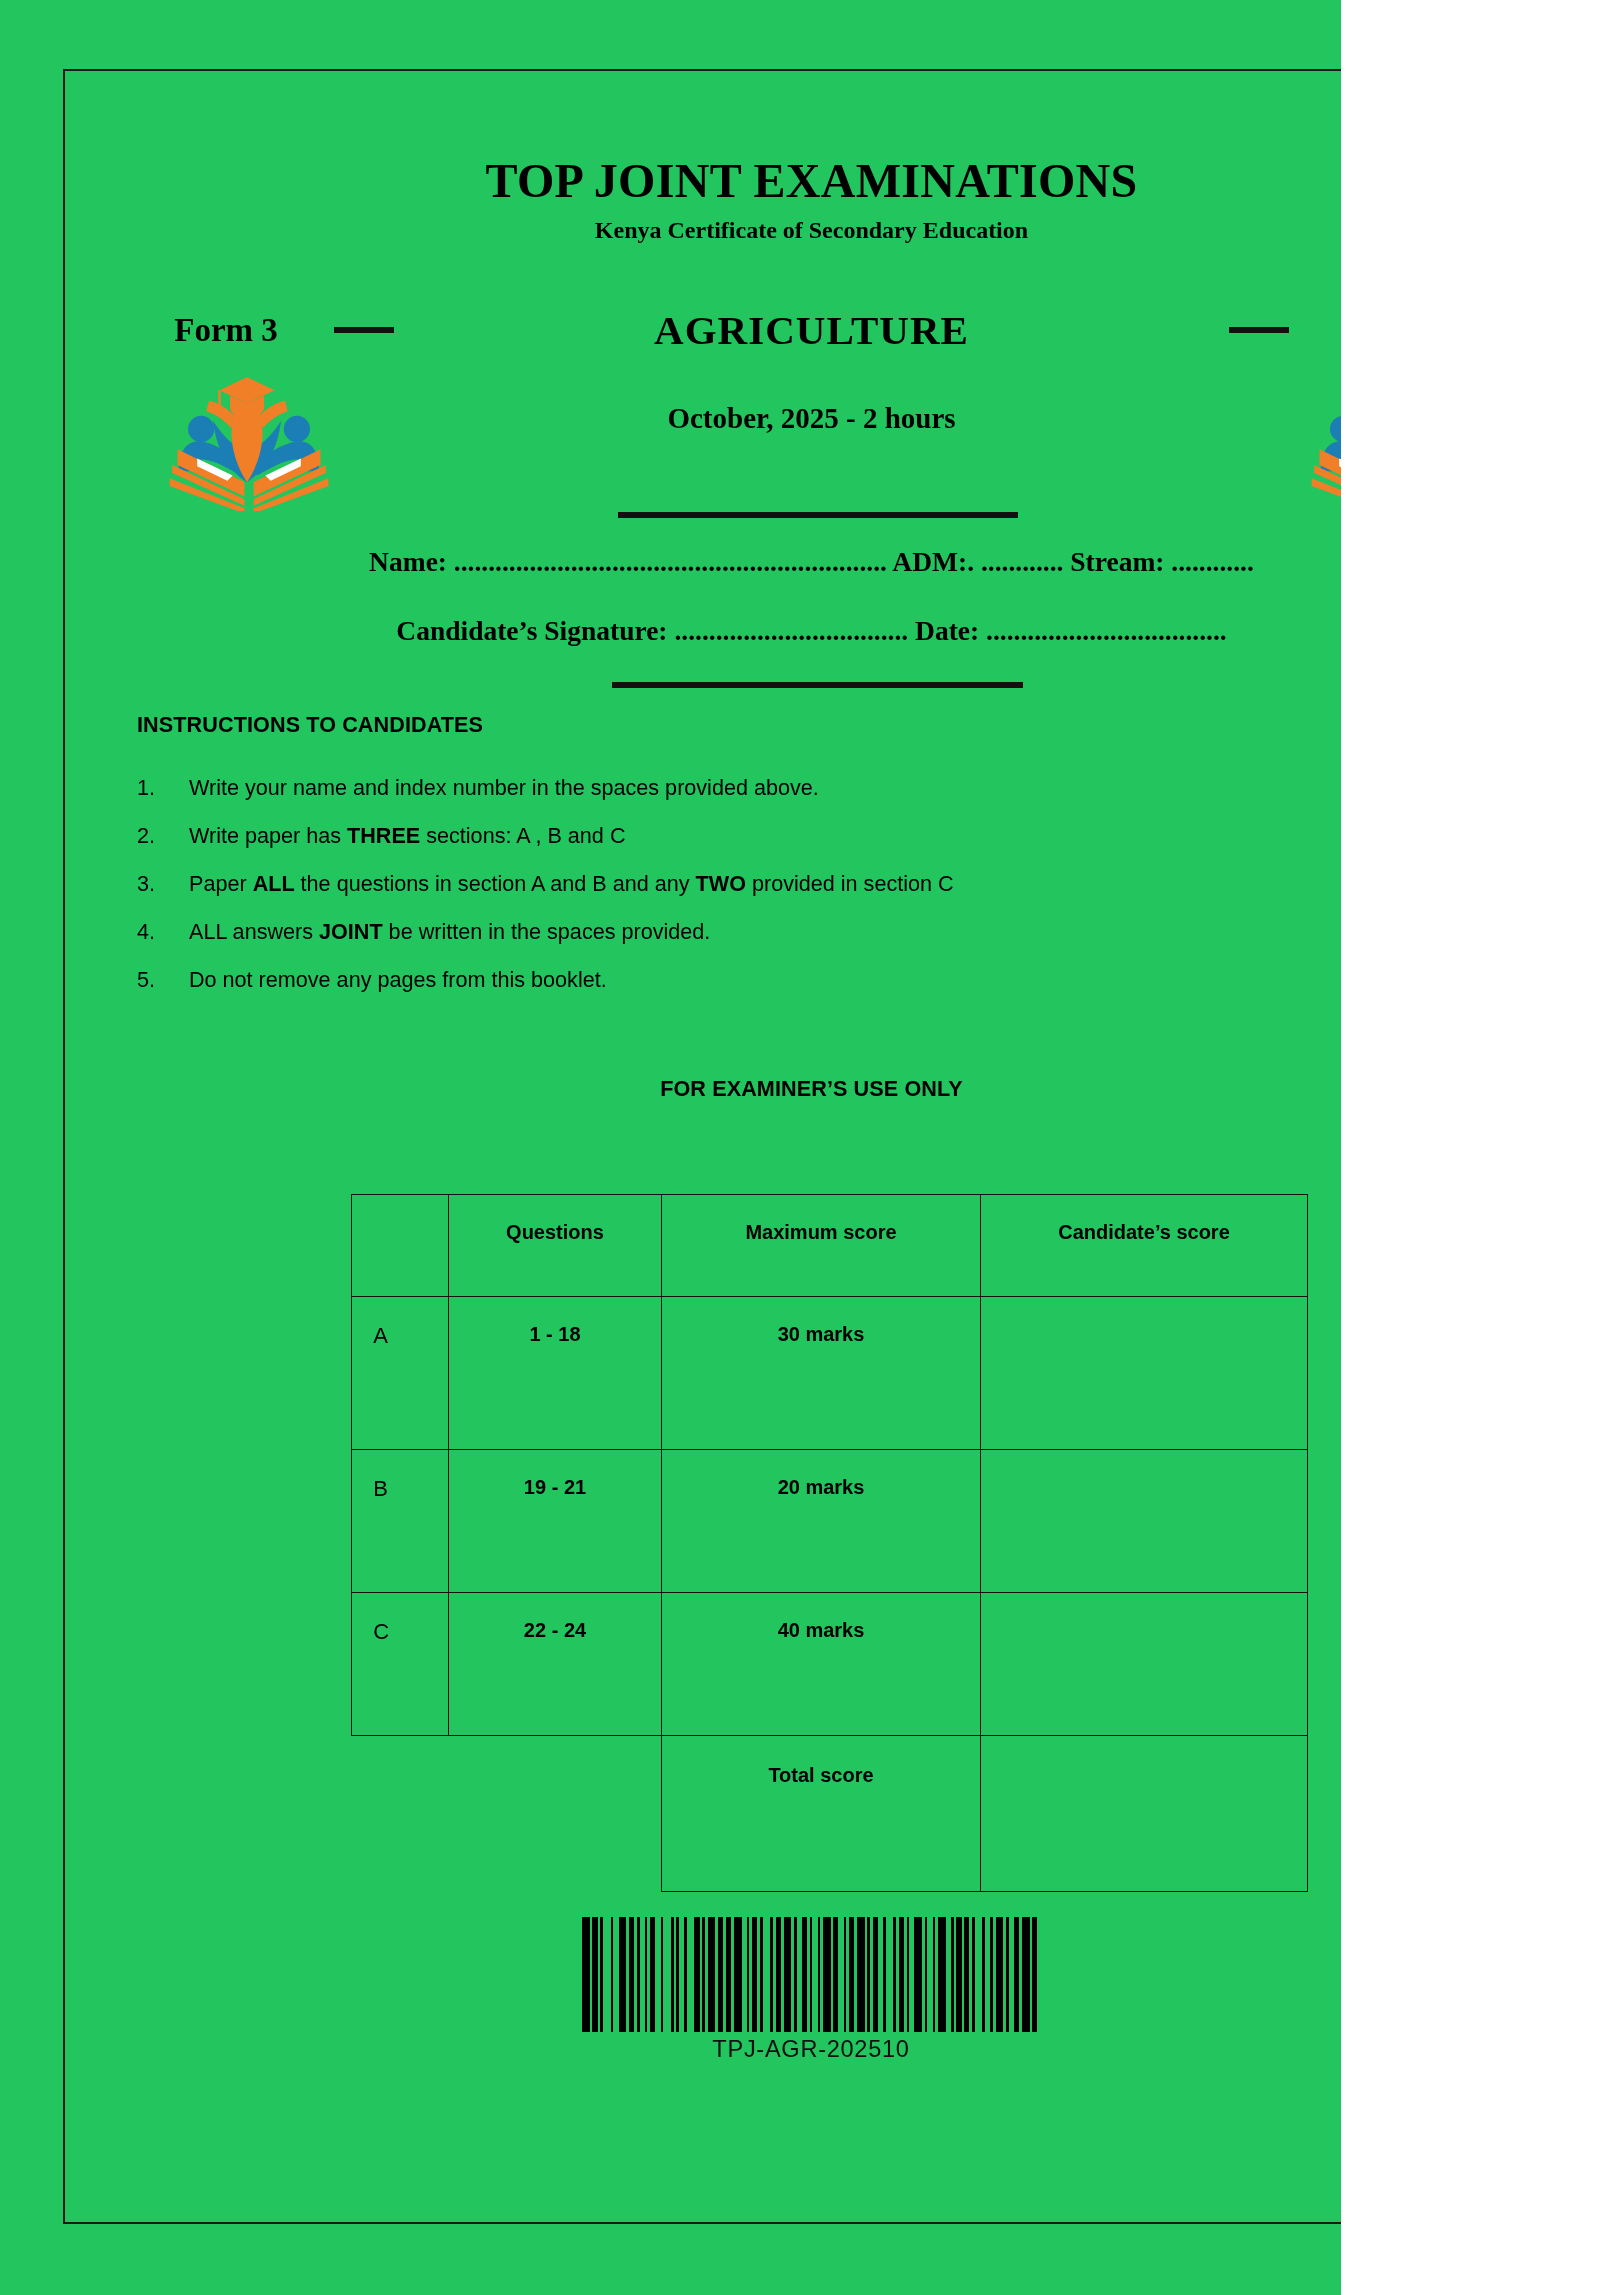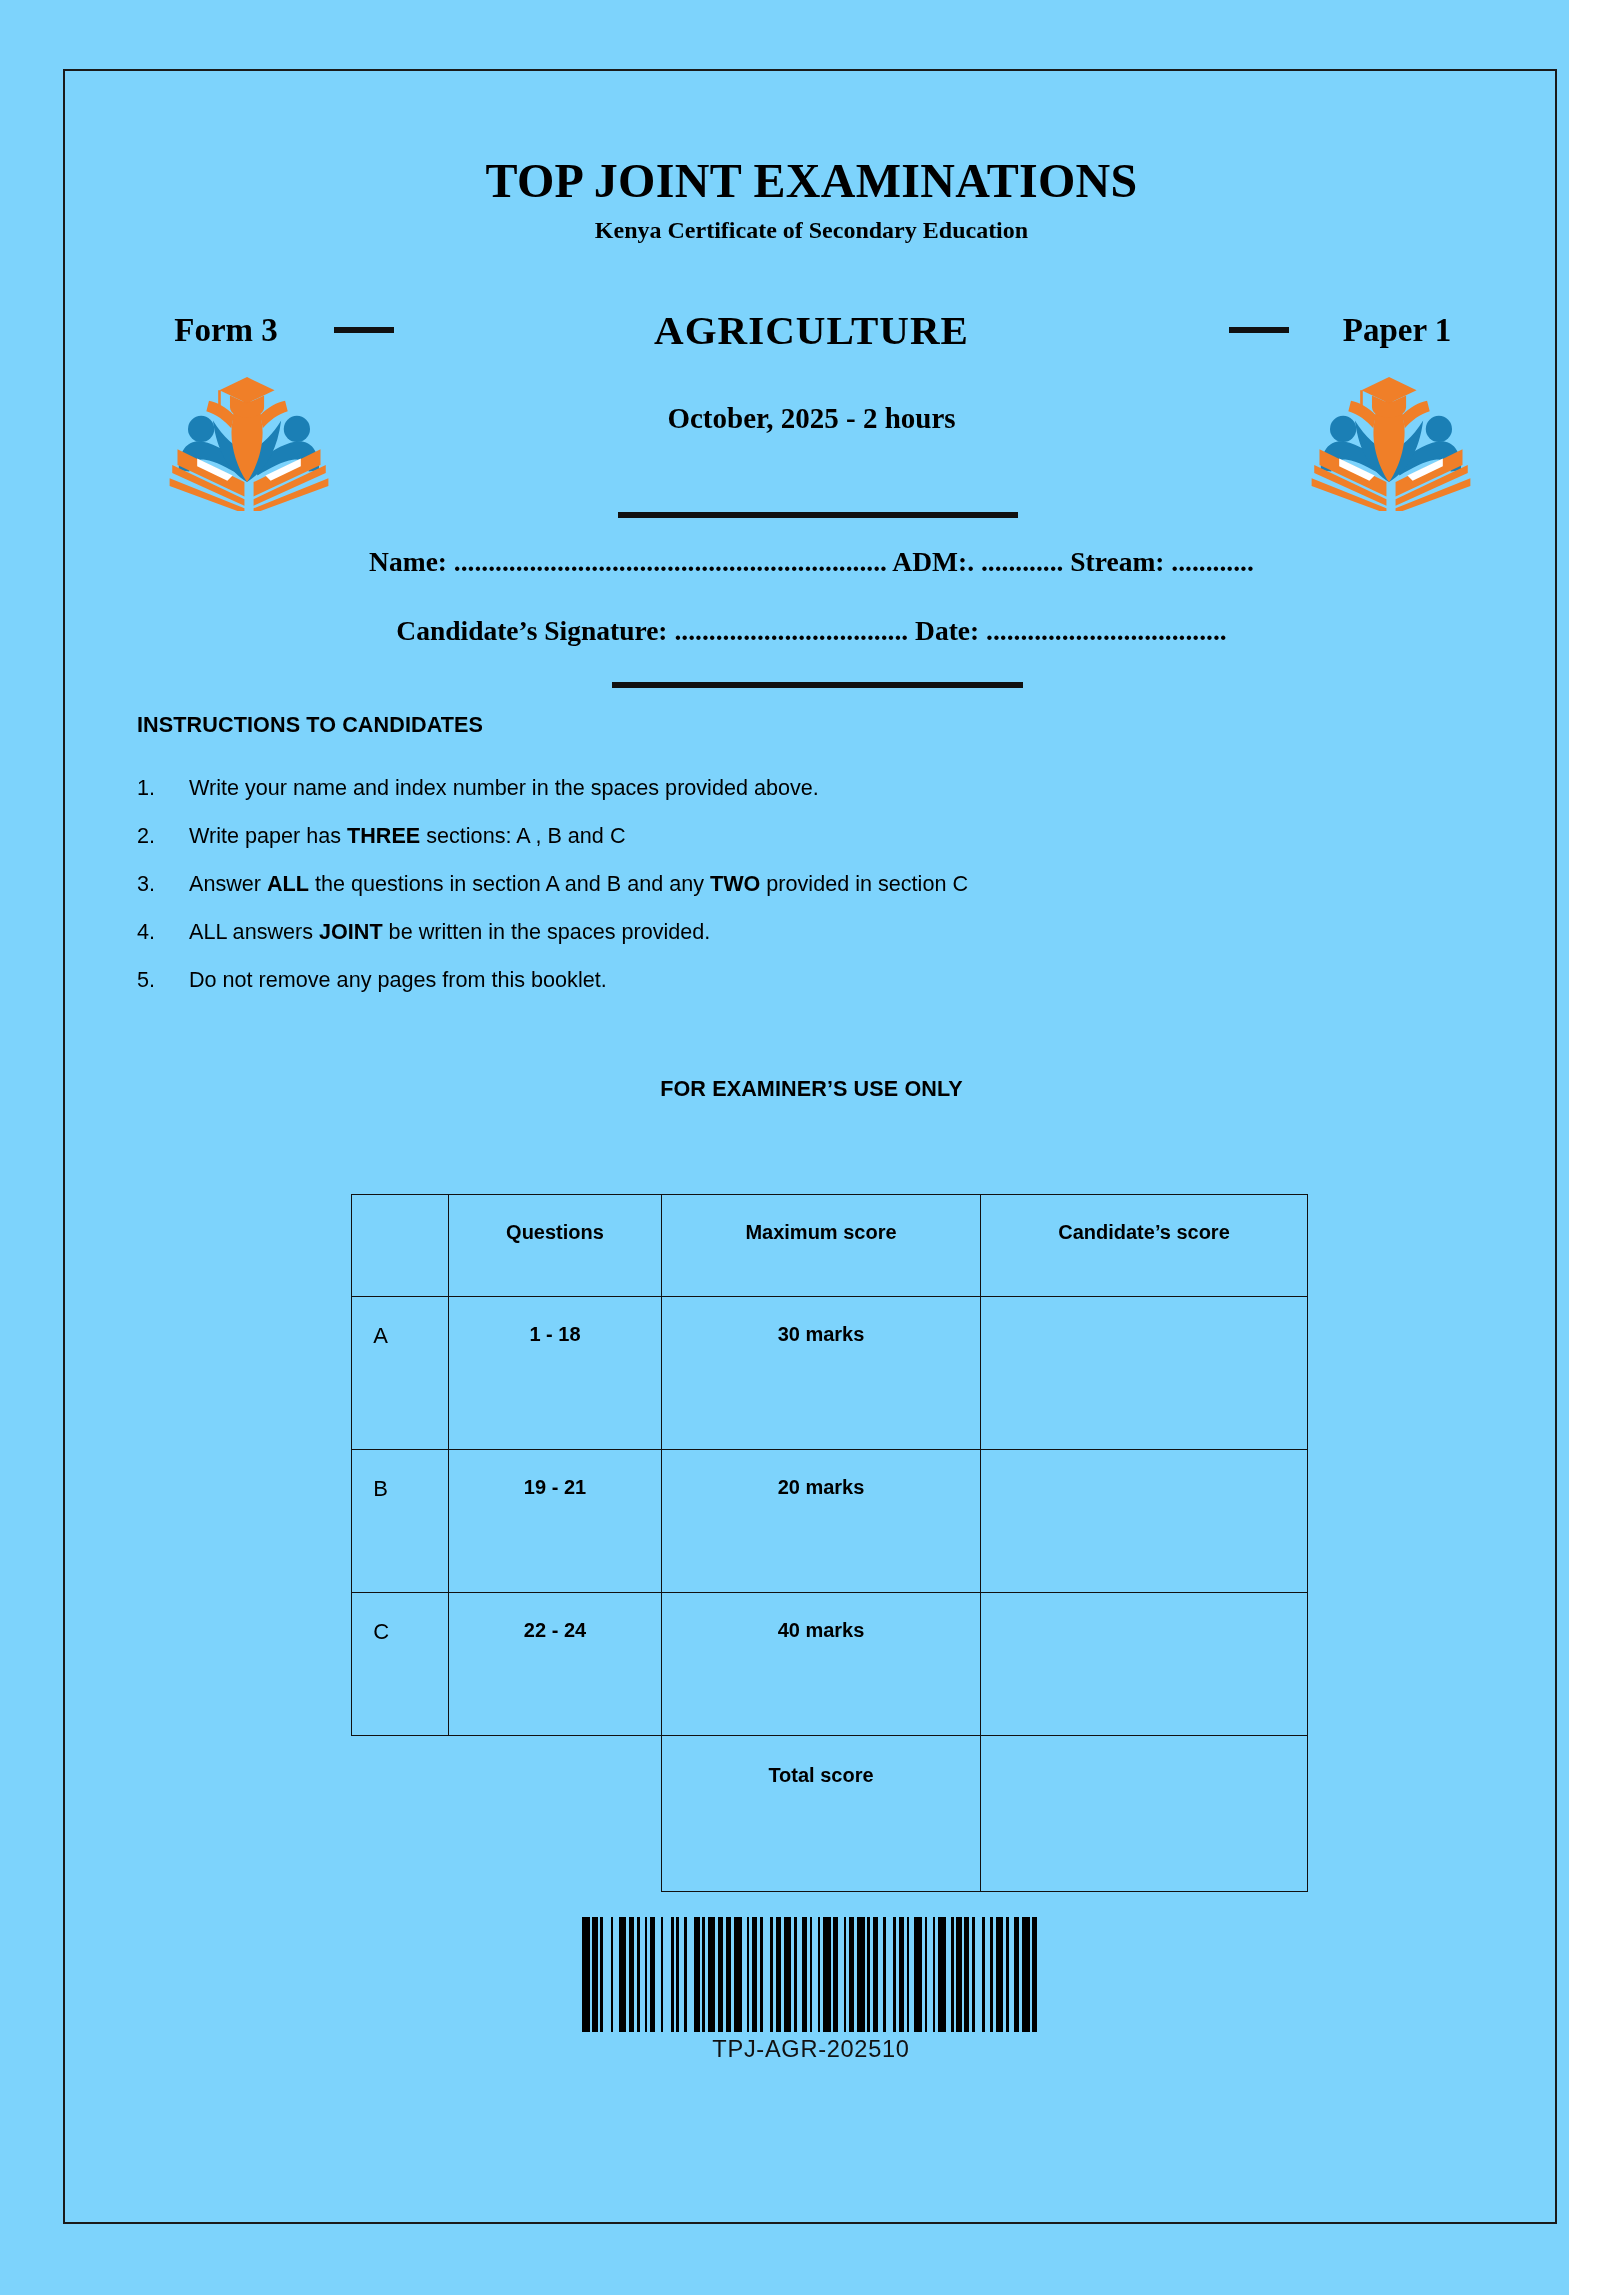--- a/index.html
+++ b/index.html
@@ -12,23 +12,23 @@
     height: 2295px;
     font-family: "Liberation Sans", sans-serif;
     color: #000000;
     -webkit-font-smoothing: antialiased;
   }
 
   
   #page {
     position: absolute;
     left: 0; top: 0;
-    width: 1569px;
+    width: 1341px;
     height: 2295px;
-    background: #7dd3fc;
+    background: #22c55e;
     overflow: hidden;
   }
   #page-border {
     position: absolute;
     left: 63px;
     top: 69px;
     width: 1494px;
     height: 2155px;
     border: 2px solid #1a1a1a;
     box-sizing: border-box;
@@ -338,21 +338,21 @@
   <div class="instructions-heading">INSTRUCTIONS TO CANDIDATES</div>
 
   <ul class="instructions-list">
     <li>
       <span class="num">1.</span><span>Write your name and index number in the spaces provided above.</span>
     </li>
     <li>
       <span class="num">2.</span><span>Write paper has </span><b>THREE</b><span> sections: A , B and C</span>
     </li>
     <li>
-      <span class="num">3.</span><span>Answer </span><b>ALL</b><span> the questions in section A and B and any </span><b>TWO</b><span> provided in section C</span>
+      <span class="num">3.</span><span>Paper </span><b>ALL</b><span> the questions in section A and B and any </span><b>TWO</b><span> provided in section C</span>
     </li>
     <li>
       <span class="num">4.</span><span>ALL answers </span><b>JOINT</b><span> be written in the spaces provided.</span>
     </li>
     <li>
       <span class="num">5.</span><span>Do not remove any pages from this booklet.</span>
     </li>
   </ul>
 
   <div class="examiner-heading">FOR EXAMINER’S USE ONLY</div>

